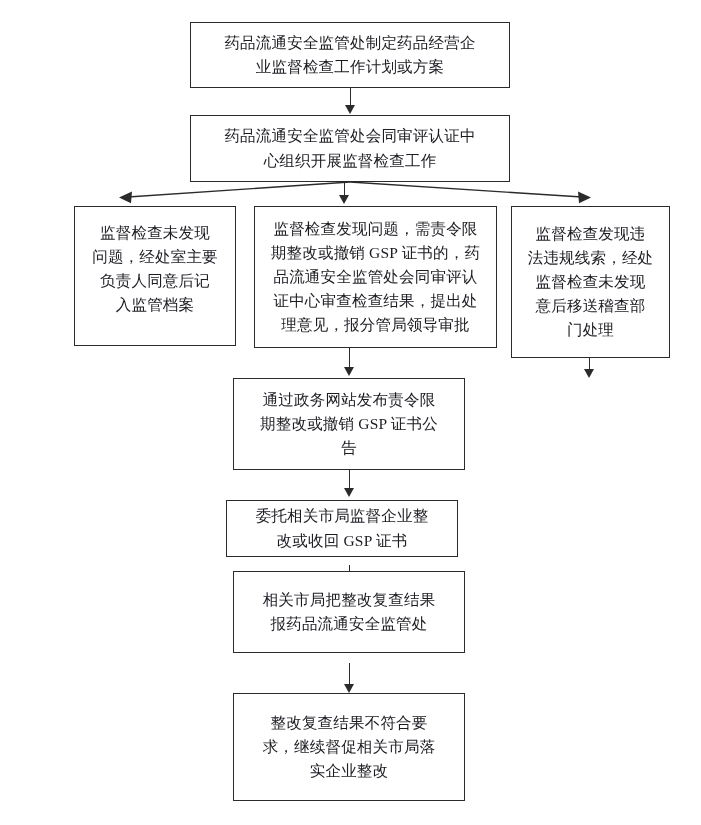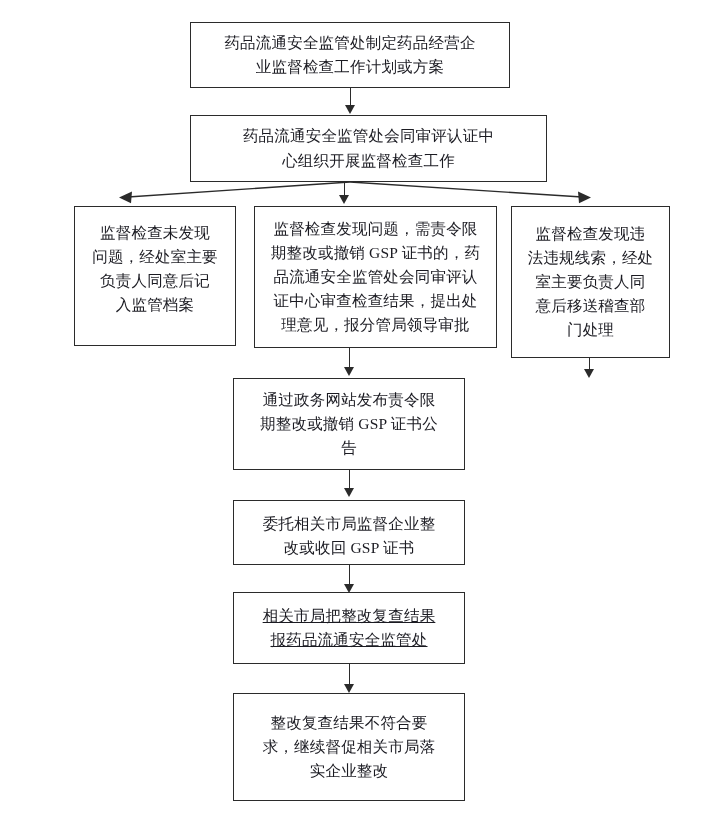--- a/index.html
+++ b/index.html
@@ -71,21 +71,21 @@
 <div id="canvas">
 
   <div class="node" style="left:190px; top:22px; width:320px; height:66px;">
     <span class="txt">药品流通安全监管处制定药品经营企
 业监督检查工作计划或方案</span>
   </div>
 
   <div class="conn-v" style="left:350px; top:88px; height:18px;"></div>
   <div class="arrowhead" style="left:344.5px; top:105px;"></div>
 
-  <div class="node" style="left:190px; top:115px; width:357px; height:67px;justify-content:center;">
+  <div class="node" style="left:190px; top:115px; width:320px; height:67px;justify-content:center;">
     <span class="txt">药品流通安全监管处会同审评认证中
 心组织开展监督检查工作</span>
   </div>
 
   <svg class="diag" style="left:0px; top:0px; width:701px; height:240px;">
     <line x1="350" y1="182" x2="128" y2="197"></line>
     <polygon points="119,197.6 132,191.5 131,203.2"></polygon>
     <line x1="350" y1="182" x2="582" y2="197"></line>
     <polygon points="591,197.6 578,191.5 579,203.2"></polygon>
   </svg>
@@ -103,50 +103,50 @@
     <span class="txt">监督检查发现问题，需责令限
 期整改或撤销 GSP 证书的，药
 品流通安全监管处会同审评认
 证中心审查检查结果，提出处
 理意见，报分管局领导审批</span>
   </div>
 
   <div class="node" style="left:511px; top:206px; width:159px; height:152px;">
     <span class="txt">监督检查发现违
 法违规线索，经处
-室主要负责人同
+监督检查未发现
 意后移送稽查部
 门处理</span>
   </div>
 
   <div class="conn-v" style="left:349px; top:348px; height:20px;"></div>
   <div class="arrowhead" style="left:343.5px; top:367px;"></div>
 
   <div class="conn-v" style="left:589px; top:358px; height:12px;"></div>
   <div class="arrowhead" style="left:583.5px; top:369px;"></div>
 
   <div class="node" style="left:233px; top:378px; width:232px; height:92px;">
     <span class="txt">通过政务网站发布责令限
 期整改或撤销 GSP 证书公
 告</span>
   </div>
 
 
   <div class="conn-v" style="left:349px; top:470px; height:19px;"></div>
   <div class="arrowhead" style="left:343.5px; top:488px;"></div>
 
-  <div class="node" style="left:233px; top:500px; width:232px; height:65px;align-items:flex-end;">
+  <div class="node" style="left:226px; top:500px; width:232px; height:57px;">
     <span class="txt">委托相关市局监督企业整
 改或收回 GSP 证书</span>
   </div>
 
   <div class="conn-v" style="left:349px; top:565px; height:20px;"></div>
   <div class="arrowhead" style="left:343.5px; top:584px;"></div>
 
-  <div class="node" style="left:233px; top:592px; width:232px; height:72px;text-decoration:underline;">
+  <div class="node" style="left:233px; top:571px; width:232px; height:82px;">
     <span class="txt">相关市局把整改复查结果
 报药品流通安全监管处</span>
   </div>
 
   <div class="conn-v" style="left:349px; top:663px; height:22px;"></div>
   <div class="arrowhead" style="left:343.5px; top:684px;"></div>
 
   <div class="node" style="left:233px; top:693px; width:232px; height:108px;">
     <span class="txt">整改复查结果不符合要
 求，继续督促相关市局落

